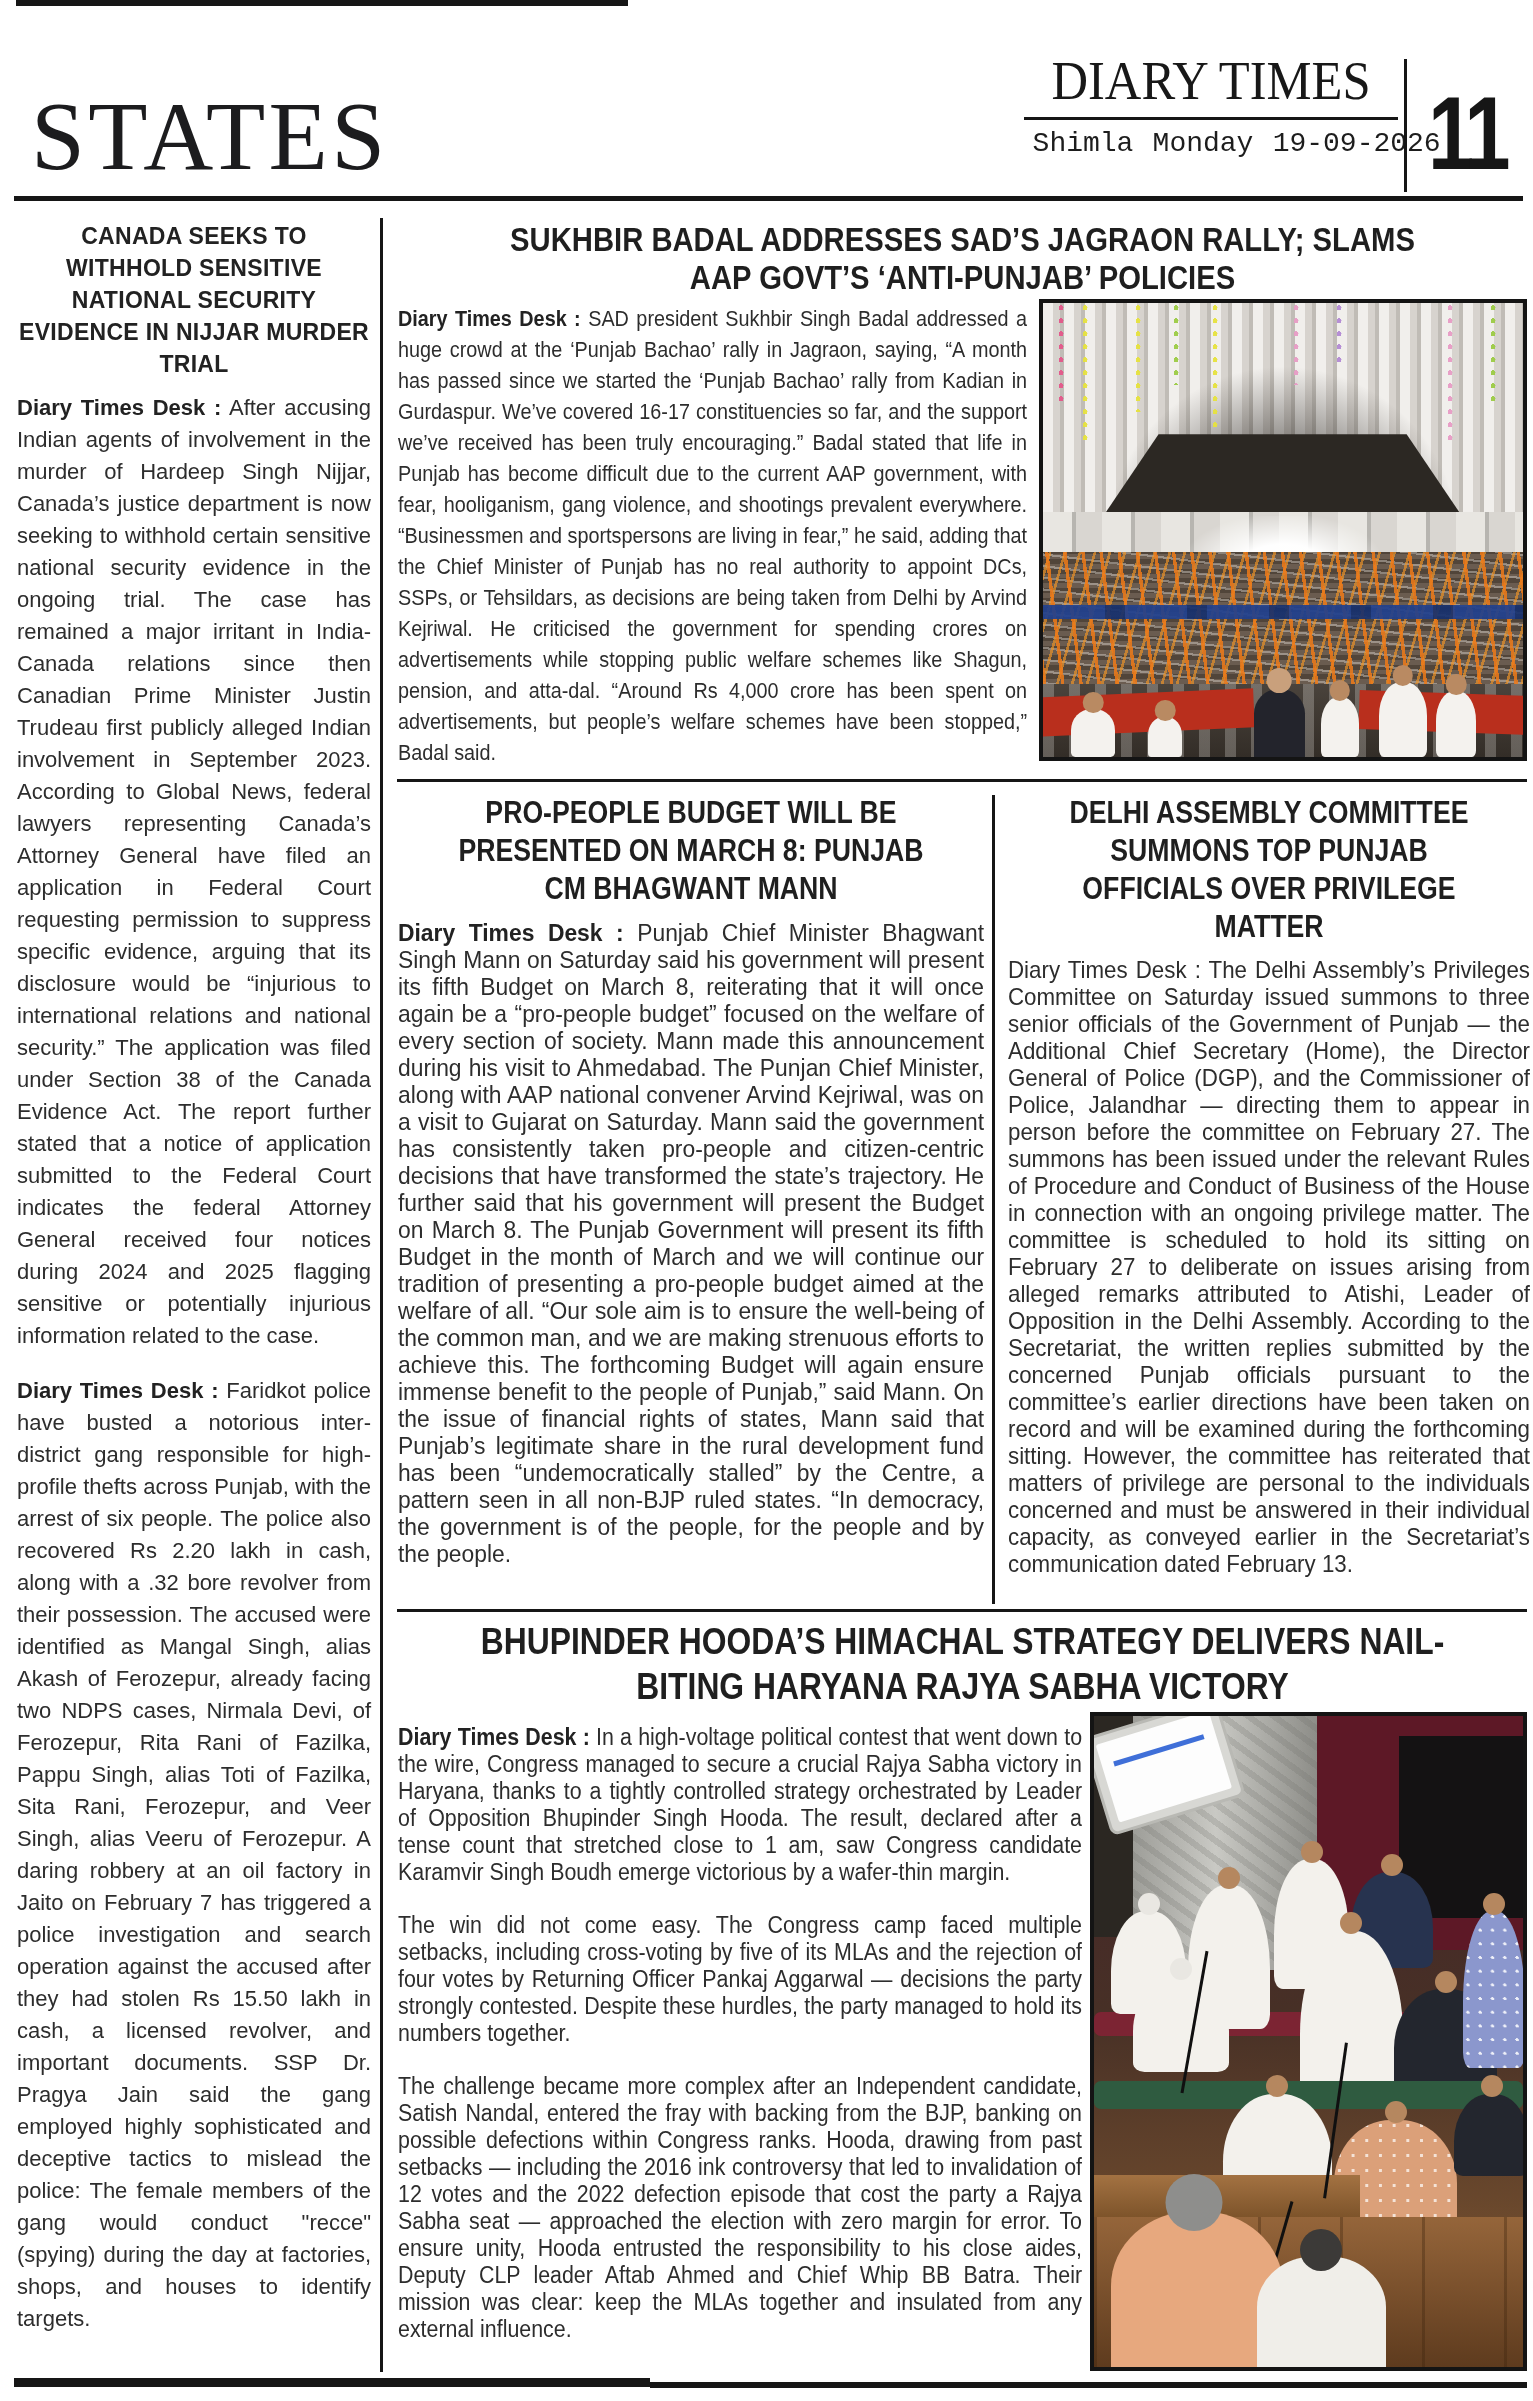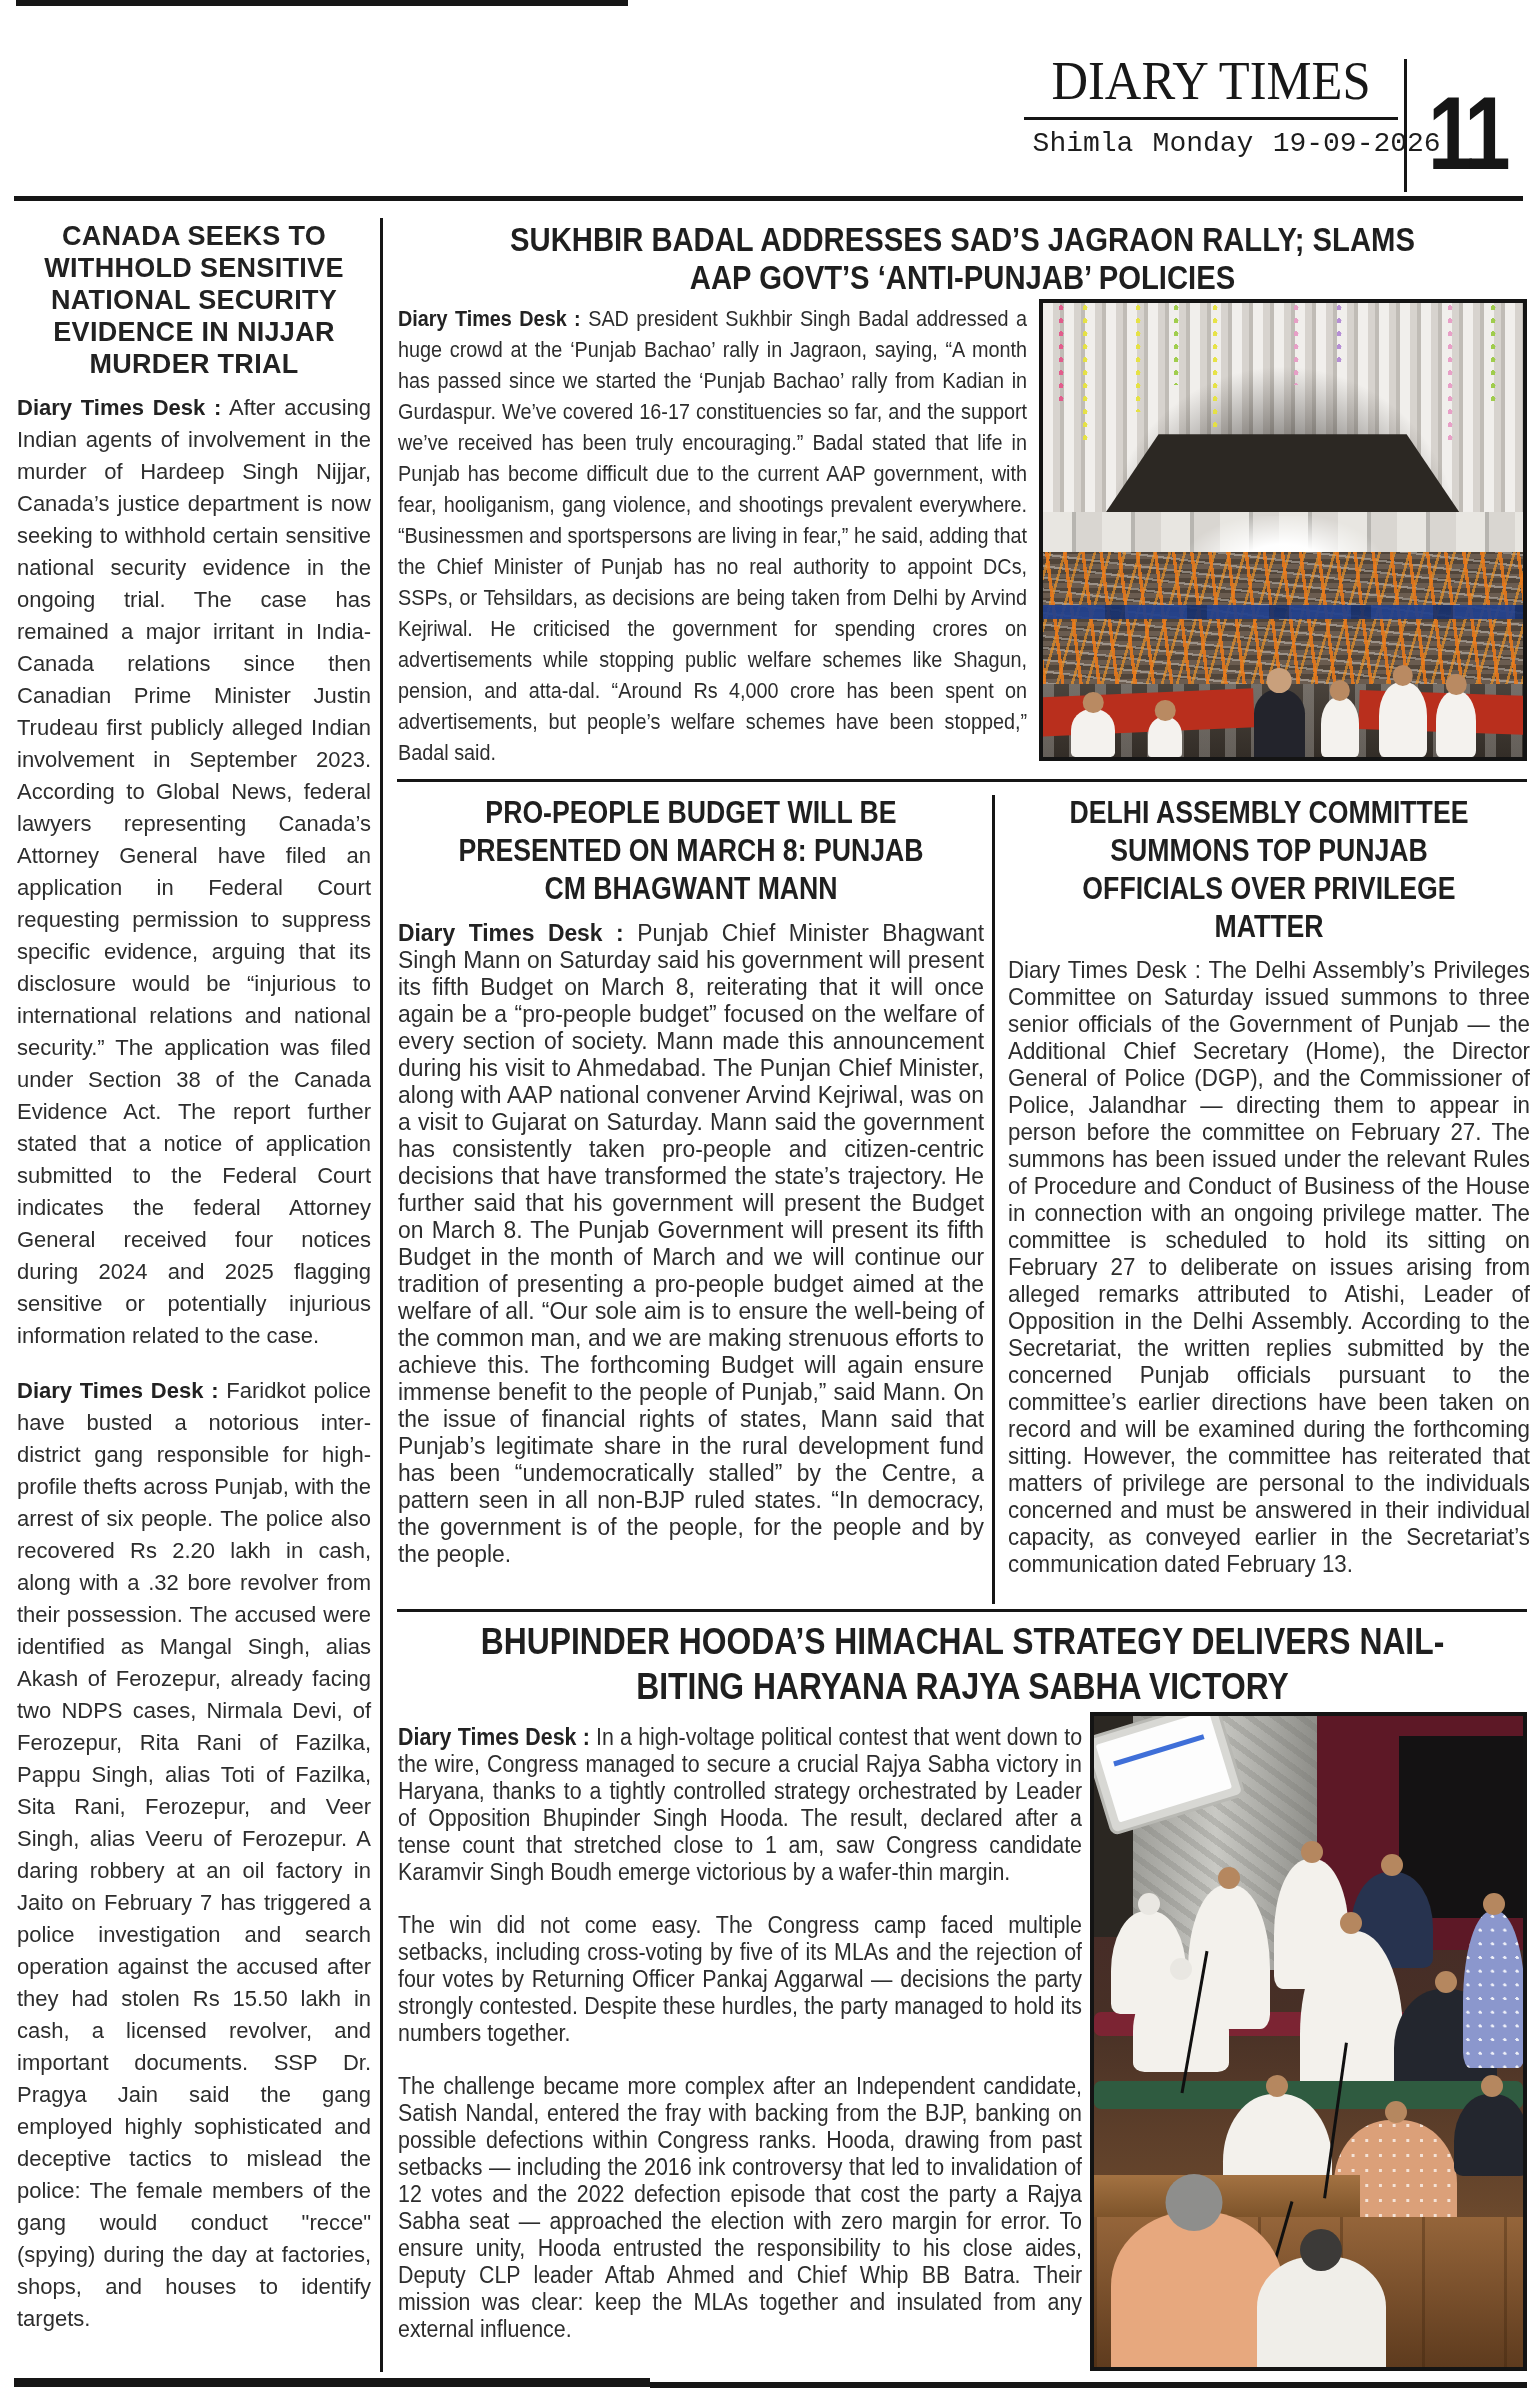--- a/index.html
+++ b/index.html
@@ -39,21 +39,21 @@
   .mast-vrule { left:1404px; top:59px; width:3.4px; height:133px; }
   .page-number {
     position:absolute; left:1403px; top:79px; width:127px; text-align:center;
     font-size:104px; line-height:1.05; font-weight:800; color:#161616;
     letter-spacing:-6.8px; transform:scaleX(0.8); transform-origin:50% 0;
   }
 
   
   h1,h2,p { margin:0; }
   .h-std {
-    font-size:27px; line-height:32px; font-weight:800; text-align:center;
+    font-size:23px; line-height:32px; font-weight:800; text-align:center;
     color:#222; letter-spacing:0.3px;
   }
   .h-cond { font-weight:800; text-align:center; color:#1f1f1f;
     transform:scaleX(0.86); transform-origin:50% 0; white-space:normal; }
   .hl-badal { font-size:34px; line-height:38px; }
   .hl-col   { font-size:31px; line-height:38px; }
   .hl-hooda { font-size:37px; line-height:45px; }
 
   .body-std { margin-top:12.3px; font-size:22px; line-height:32px; text-align:justify; color:#2d2d2d; }
   .byline-b { font-weight:700; color:#222; }
@@ -182,20 +182,21 @@
 
   <div class="rule top-bar"></div>
   <div class="rule head-rule"></div>
   <div class="rule v-left"></div>
   <div class="rule h-badal"></div>
   <div class="rule v-mid"></div>
   <div class="rule h-mid"></div>
   <div class="rule bot-a"></div>
   <div class="rule bot-b"></div>
 
+  <div class="section-title">STATES</div>
   <div class="mast-right">
     <div class="paper-name">DIARY TIMES</div>
     <div class="mast-rule"></div>
     <div class="dateline"><span>Shimla</span><span>Monday</span><span>19-09-2026</span></div>
   </div>
   <div class="rule mast-vrule"></div>
   <div class="page-number">11</div>
 
   <section id="col-left">
     <article>

